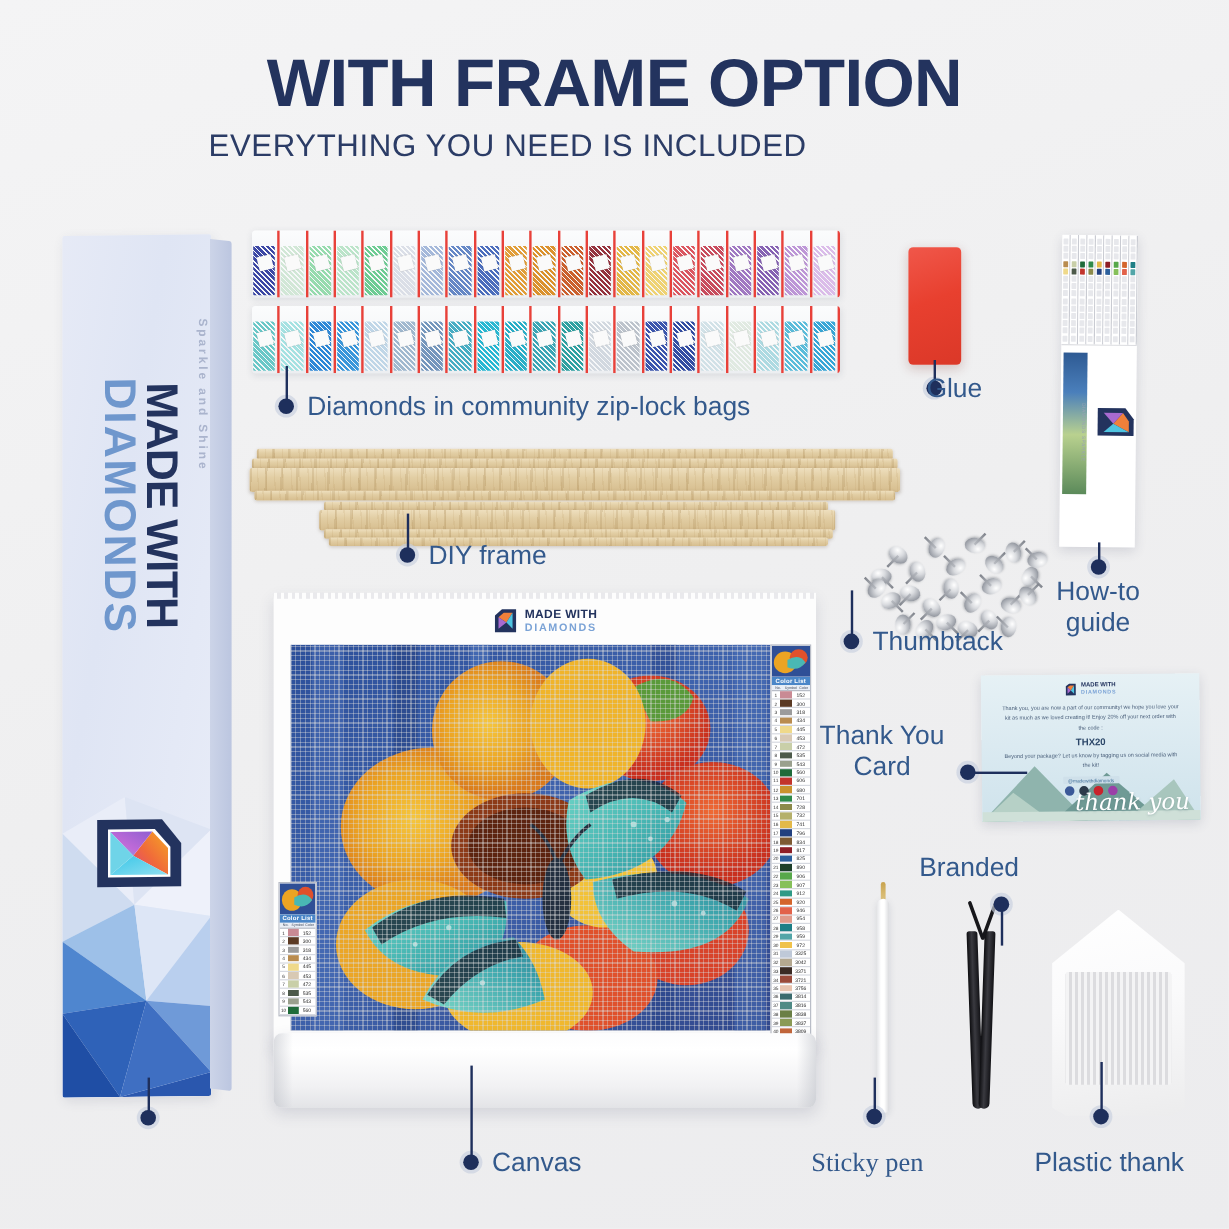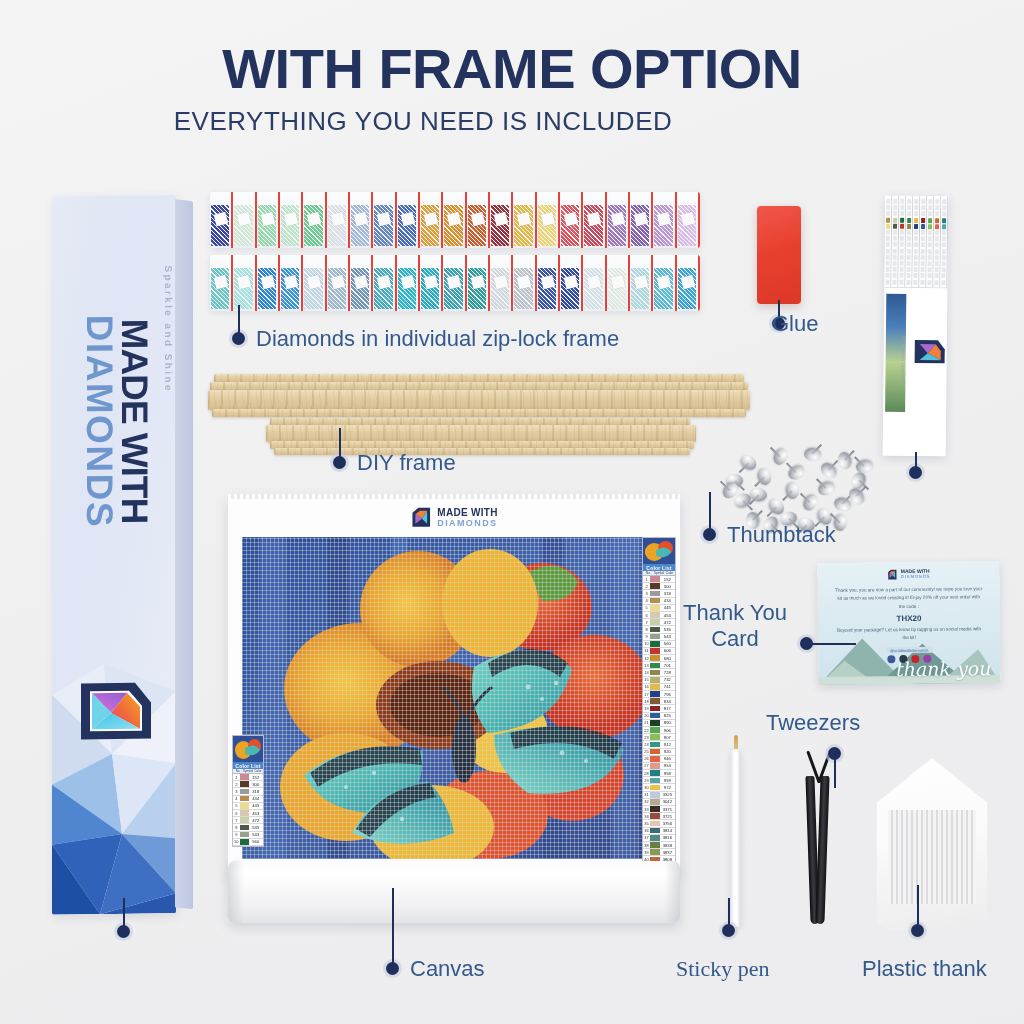--- a/index.html
+++ b/index.html
@@ -647,21 +647,21 @@
         <div class="tag"></div>
       </div>
       <div class="bag">
         <div class="fill" style="background: repeating-linear-gradient(45deg, rgb(42, 160, 212) 0px, rgb(42, 160, 212) 2px, rgba(255, 255, 255, 0.45) 2px, rgba(255, 255, 255, 0.45) 3px);"></div>
         <div class="tag"></div>
       </div>
     </div>
 
   <div class="dot" style="left:232px; top:332px;"></div>
   <div class="leader v" style="left:238px; top:305px; height:28px;"></div>
-  <div class="callout" style="left:256px; top:326px;">Diamonds in individual zip-lock frame</div>
+  <div class="callout" style="left:256px; top:326px;">Diamonds in community zip-lock bags</div>
 
   <div id="diy-frame">
     <div class="slat" style="left:6px;  top:2px;  width:530px; height:9px;"></div>
     <div class="slat" style="left:2px;  top:10px; width:538px; height:9px;"></div>
     <div class="slat" style="left:0px;  top:18px; width:542px; height:20px;"></div>
     <div class="slat" style="left:4px;  top:37px; width:534px; height:8px;"></div>
     <div class="slat" style="left:62px; top:46px; width:420px; height:8px;"></div>
     <div class="slat" style="left:58px; top:53px; width:430px; height:17px;"></div>
     <div class="slat" style="left:62px; top:69px; width:424px; height:8px;"></div>
     <div class="slat" style="left:66px; top:76px; width:416px; height:7px;"></div>
@@ -827,20 +827,22 @@
     <div class="ht-vert">DIAMONDS  SPARKLE</div>
     <svg class="ht-logo" viewBox="0 0 30 34">
       <path d="M4 8 L13 1 L27 1 L27 31 L4 31 Z" fill="#23335e"></path>
       <polygon points="8,10 15,5 24,5 17,18" fill="#f0803a"></polygon>
       <polygon points="8,10 17,18 8,26" fill="#a86ad0"></polygon>
       <polygon points="24,5 24,26 17,18" fill="#4fc4e0"></polygon>
     </svg>
   </div>
   <div class="dot" style="left:909px; top:466px;"></div>
   <div class="leader v" style="left:915px; top:452px; height:15px;"></div>
+  <div class="callout" style="left:852px; top:480px; width:126px; text-align:center;">How-to
+guide</div>
 
   <div id="thumbtacks">
       <div class="tack" style="left: 10px; top: 34px; transform: rotate(0deg);">
         <i style="transform: rotate(-45deg);"></i>
       </div>
       <div class="tack" style="left: 24px; top: 16px; transform: rotate(37deg);">
         <i style="transform: rotate(8deg);"></i>
       </div>
       <div class="tack" style="left: 40px; top: 30px; transform: rotate(74deg);">
         <i style="transform: rotate(-29deg);"></i>
@@ -1354,21 +1356,21 @@
   <div class="callout" style="left:676px; top:956px;font-family:Liberation Serif, serif;">Sticky pen</div>
 
   <div id="tweezers">
     <div class="tw-arm" style="left:8px; top:28px; width:9px; height:148px; transform:rotate(-2deg); border-radius:3px 3px 6px 6px;"></div>
     <div class="tw-arm" style="left:18px; top:28px; width:9px; height:148px; transform:rotate(2deg); border-radius:3px 3px 6px 6px;"></div>
     <div class="tw-arm" style="left:12px; top:2px; width:3px; height:34px; transform:rotate(-20deg); background:#17171b;"></div>
     <div class="tw-arm" style="left:23px; top:2px; width:3px; height:34px; transform:rotate(20deg); background:#17171b;"></div>
   </div>
   <div class="dot" style="left:828px; top:747px;"></div>
   <div class="leader v" style="left:834px; top:752px; height:36px;"></div>
-  <div class="callout" style="left:766px; top:710px;">Tweezers</div>
+  <div class="callout" style="left:766px; top:710px;">Branded</div>
 
   <div id="tray">
     <div class="tray-body"></div>
     <div class="tray-ribs"></div>
   </div>
   <div class="dot" style="left:911px; top:924px;"></div>
   <div class="leader v" style="left:917px; top:885px; height:40px;"></div>
   <div class="callout" style="left:862px; top:956px;">Plastic thank</div>
 
 </div>

